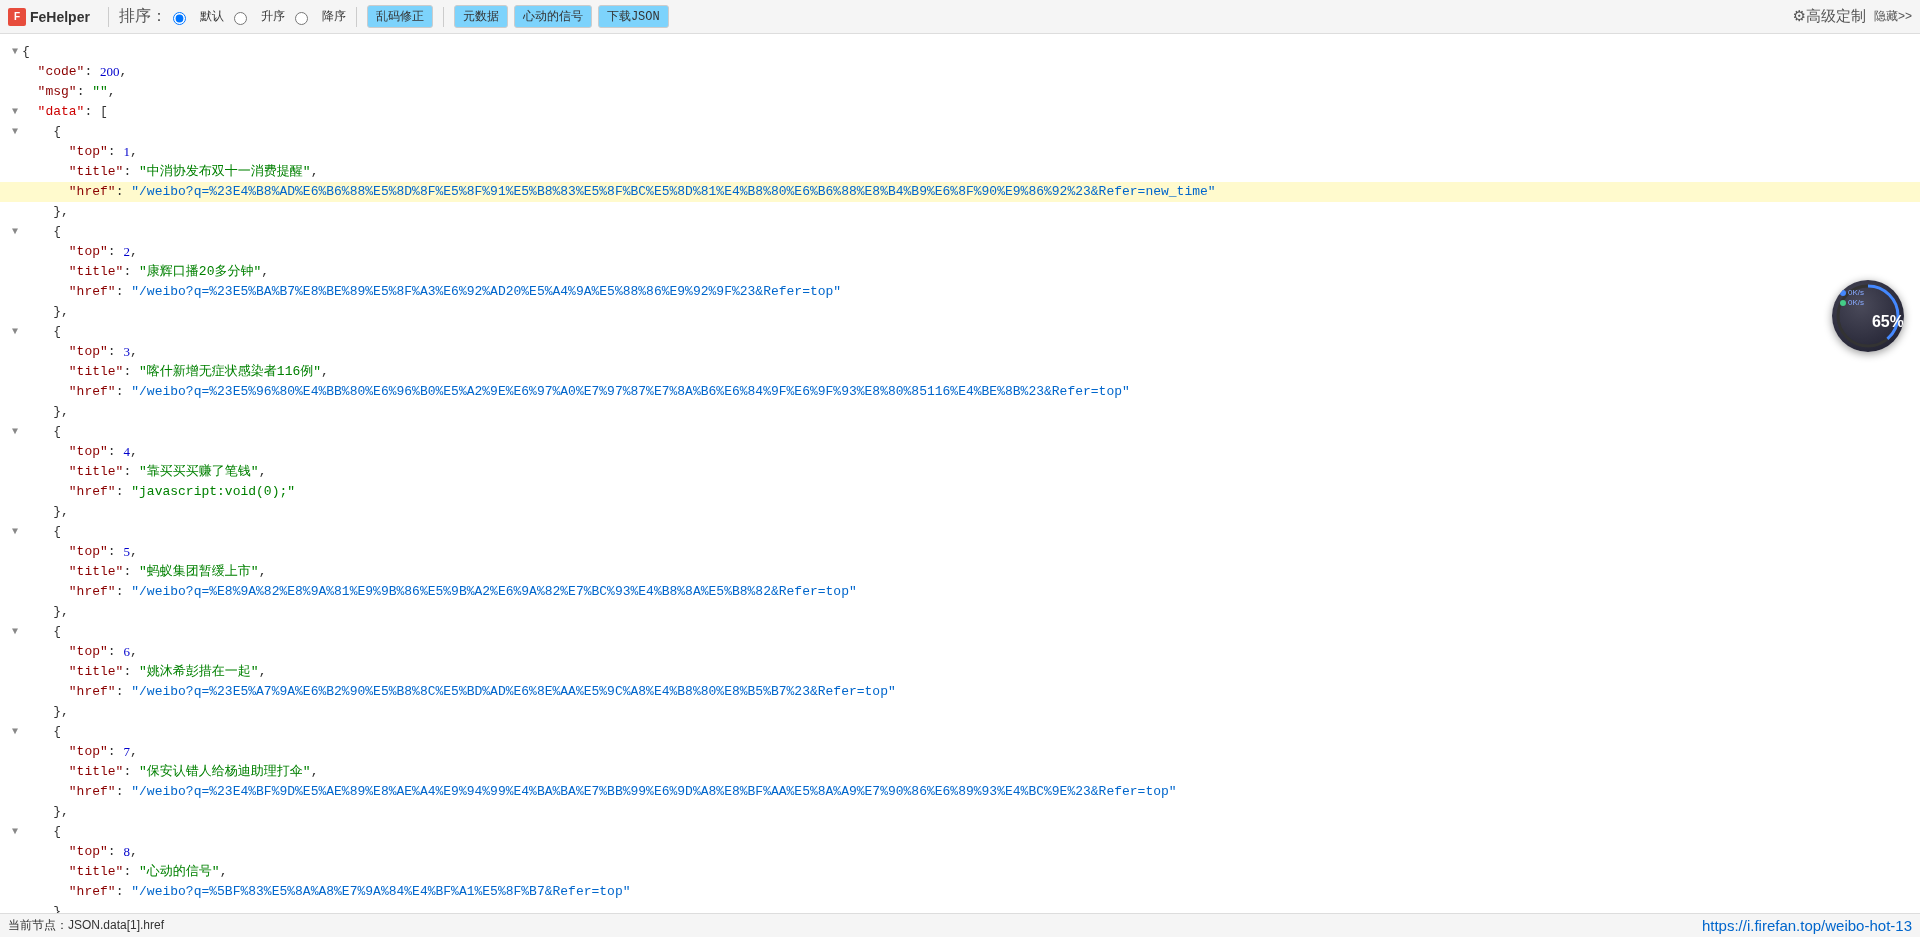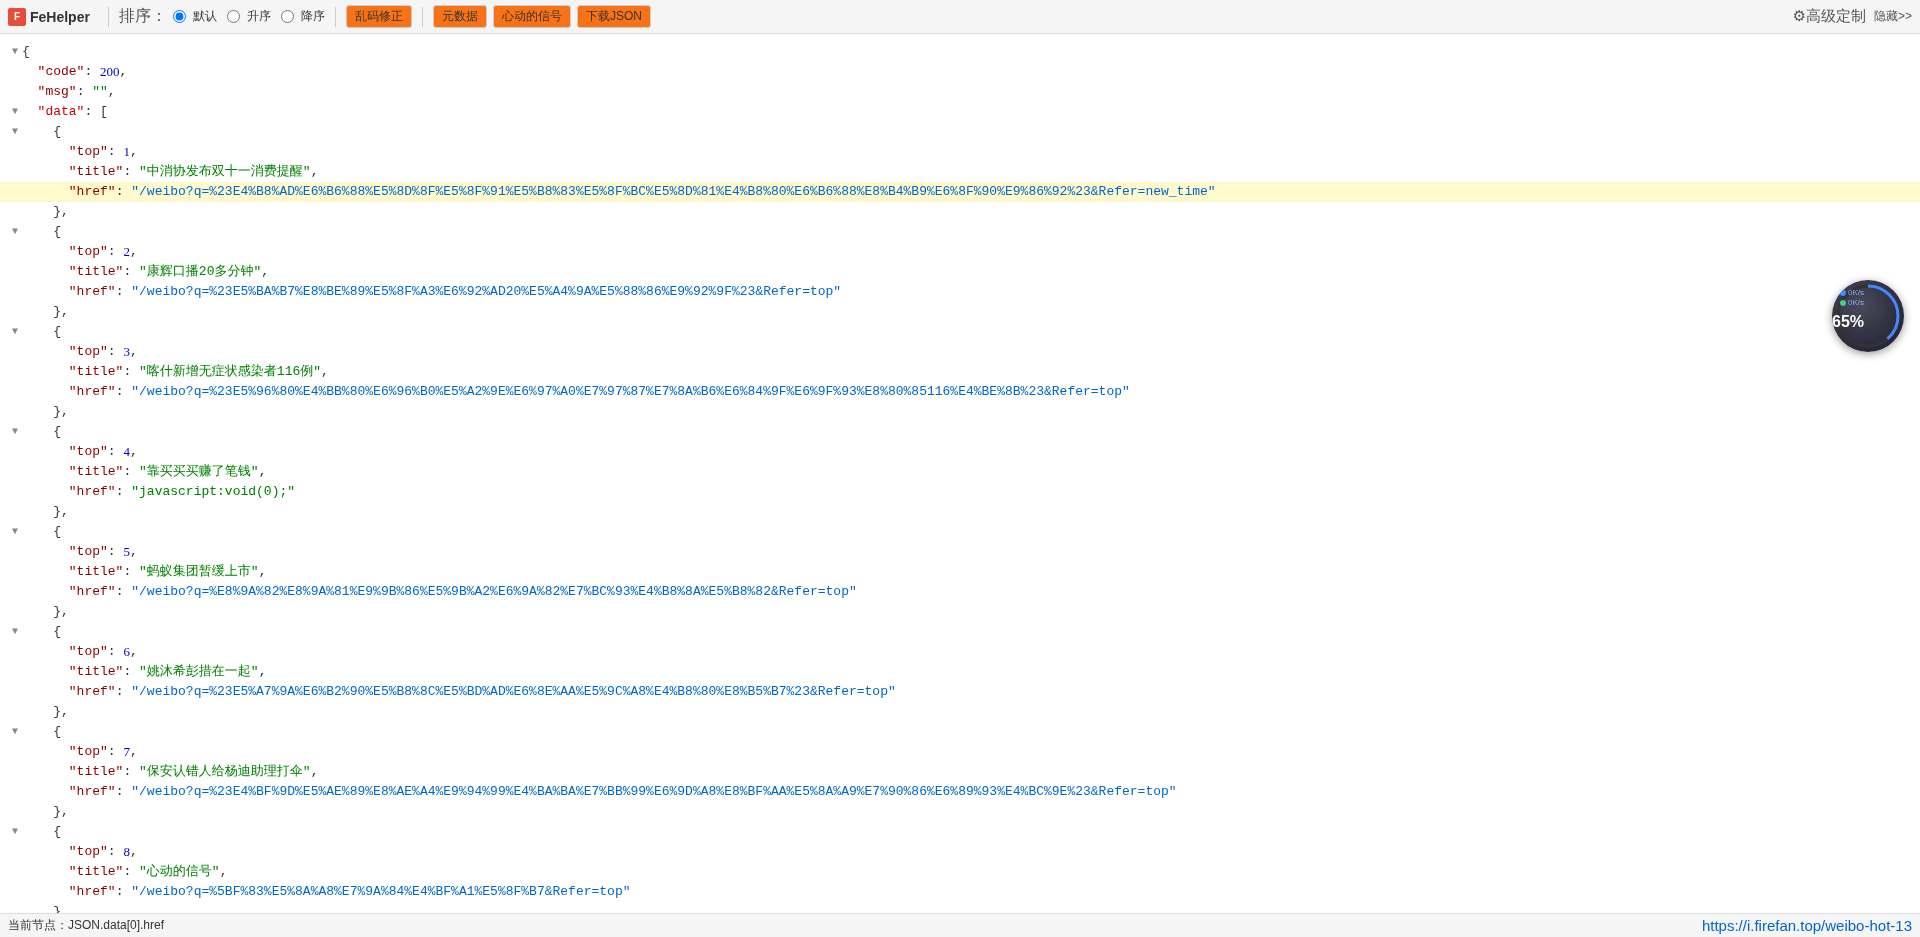--- a/index.html
+++ b/index.html
@@ -59,38 +59,38 @@
       font-size: 16px;
       font-family: Arial, sans-serif;
     }
     .radio-group {
       display: flex;
       align-items: center;
       gap: 10px;
     }
     .radio-item {
       display: flex;
-      align-items: center;
-      gap: 7px;
+      align-items: flex-end;
+      gap: 14px;
       font-family: Arial, sans-serif;
       font-size: 12px;
       color: #333;
     }
     .radio-item input[type=radio] {
       margin: 0;
     }
     .toolbar-btn {
-      background: #f97316;
+      background: #7dd3fc;
       border: 1px solid #ccc;
       border-radius: 3px;
       padding: 2px 8px;
       font-size: 12px;
       cursor: pointer;
       color: #333;
-      font-family: Liberation Sans, sans-serif;
+      font-family: Liberation Mono, monospace;
     }
     .toolbar-right {
       margin-left: auto;
       display: flex;
       align-items: center;
       gap: 8px;
       font-family: Arial, sans-serif;
       font-size: 12px;
       color: #555;
     }
@@ -197,21 +197,21 @@
       height: 72px;
       z-index: 200;
     }
     .speed-circle {
       width: 72px;
       height: 72px;
       border-radius: 50%;
       background: radial-gradient(circle at 40% 35%, #4a4a5a, #1a1a2a);
       display: flex;
       flex-direction: column;
-      align-items: flex-start;
+      align-items: flex-end;
       justify-content: center;
       box-shadow: 0 2px 8px rgba(0,0,0,0.4);
       position: relative;
       overflow: hidden;
     }
     .speed-arc {
       position: absolute;
       top: 0; left: 0;
       width: 100%; height: 100%;
     }
@@ -590,21 +590,21 @@
   </div>
   <div class="json-line">
     <span class="spacer"></span>
     <span class="indent">    </span>
     <span class="punct">},</span>
   </div>
 
 </div>
 
 <div id="statusbar">
-  <span>当前节点：JSON.data[0].href</span>
+  <span>当前节点：JSON.data[1].href</span>
   <span class="status-right">https://i.firefan.top/weibo-hot-13</span>
 </div>
 
 <div id="speed-widget">
   <div class="speed-circle">
     <svg class="speed-arc" width="72" height="72">
       <circle cx="36" cy="36" r="30" fill="none" stroke="#333" stroke-width="3"></circle>
       <circle cx="36" cy="36" r="30" fill="none" stroke="#4488ff" stroke-width="3" stroke-dasharray="120 188" stroke-dashoffset="47" transform="rotate(-90 36 36)"></circle>
     </svg>
     <div class="speed-top-area">

